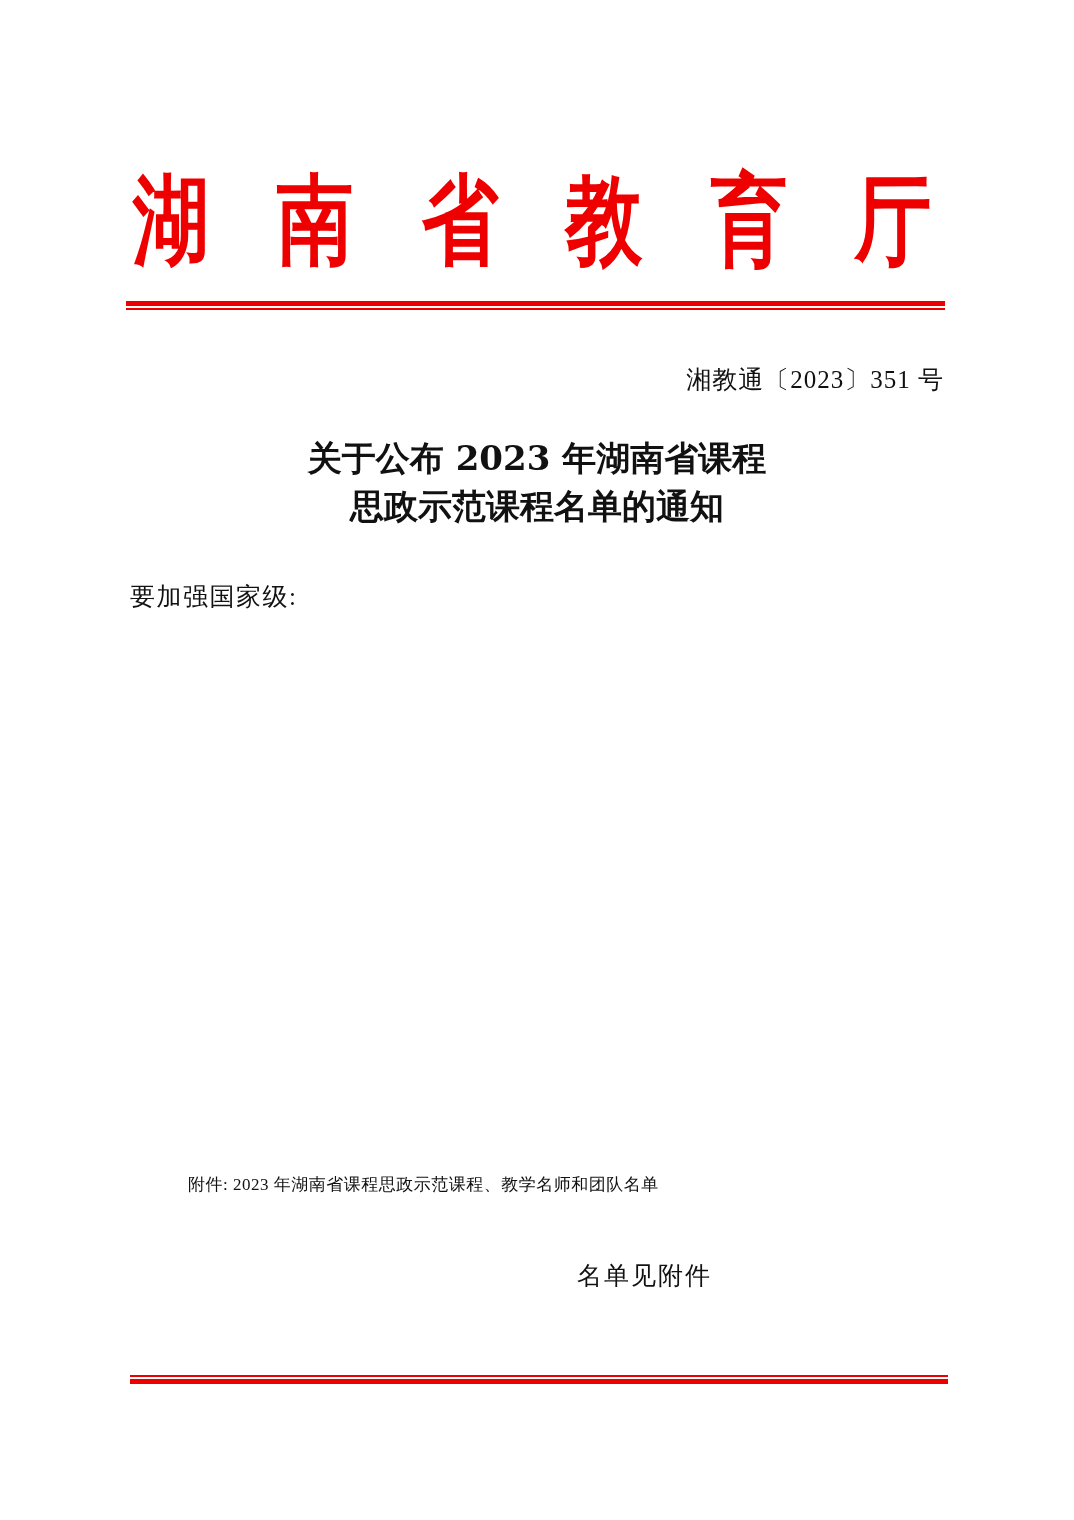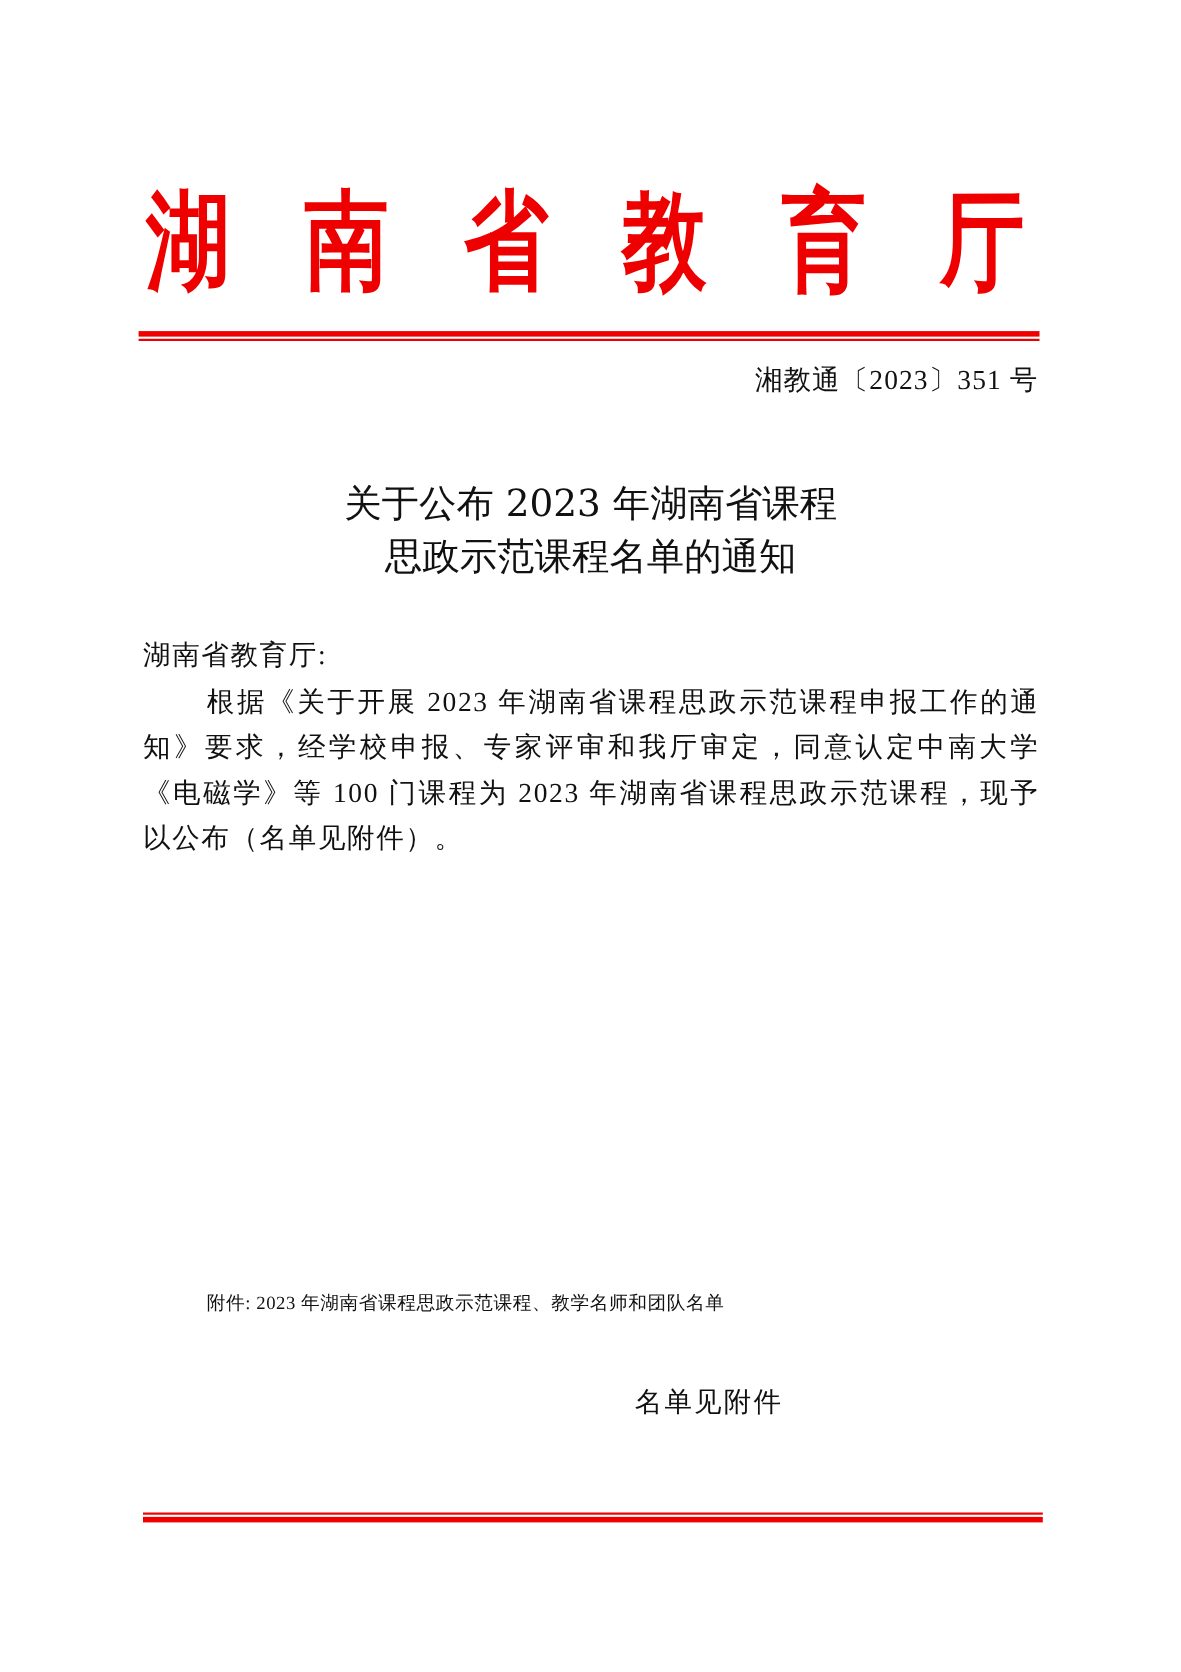--- a/index.html
+++ b/index.html
@@ -45,34 +45,34 @@
       position: absolute;
       background: #ee0000;
     }
     .rule-thin {
       position: absolute;
       background: #ee0000;
     }
     .doc-number {
       position: absolute;
       right: 130px;
-      top: 327px;
+      top: 360px;
       font-size: 25px;
       line-height: 40px;
       letter-spacing: 1px;
       font-family: "Liberation Serif", "DejaVu Serif", serif;
     }
     .title {
       position: absolute;
       left: 0;
       width: 1074px;
       top: 434px;
       text-align: center;
       font-family: "DejaVu Serif", "Liberation Serif", serif;
-      font-weight: normal;
+      font-weight: bold;
       font-size: 34px;
       line-height: 48px;
       letter-spacing: 0px;
     }
     .title div {
       display: block;
     }
     .body-text {
       position: absolute;
       left: 130px;
@@ -139,22 +139,21 @@
   <div class="rule-thin" style="left:126px; top:308px; width:819px; height:2px;"></div>
 
   <div class="doc-number">湘教通〔2023〕351 号</div>
 
   <div class="title">
     <div>关于公布 2023 年湖南省课程</div>
     <div>思政示范课程名单的通知</div>
   </div>
 
   <div class="body-text">
-    <p class="salutation">湖南省教育厅:</p>
-    <p class="para">根据《关于开展 2023 年湖南省课程思政示范课程申报工作的通知》要求，经学校申报、专家评审和我厅审定，同意认定中南大学《电磁学》等 100 门课程为 2023 年湖南省课程思政示范课程，现予以公布（名单见附件）。</p>
+    <p class="salutation">要加强国家级:</p>
   </div>
 
   <div class="attachment">附件: 2023 年湖南省课程思政示范课程、教学名师和团队名单</div>
 
   <div class="signature-org">名单见附件</div>
 
   <div class="rule-thin" style="left:130px; top:1375px; width:818px; height:2px;"></div>
   <div class="rule-thick" style="left:130px; top:1379px; width:818px; height:5px;"></div>
 
 </div>

